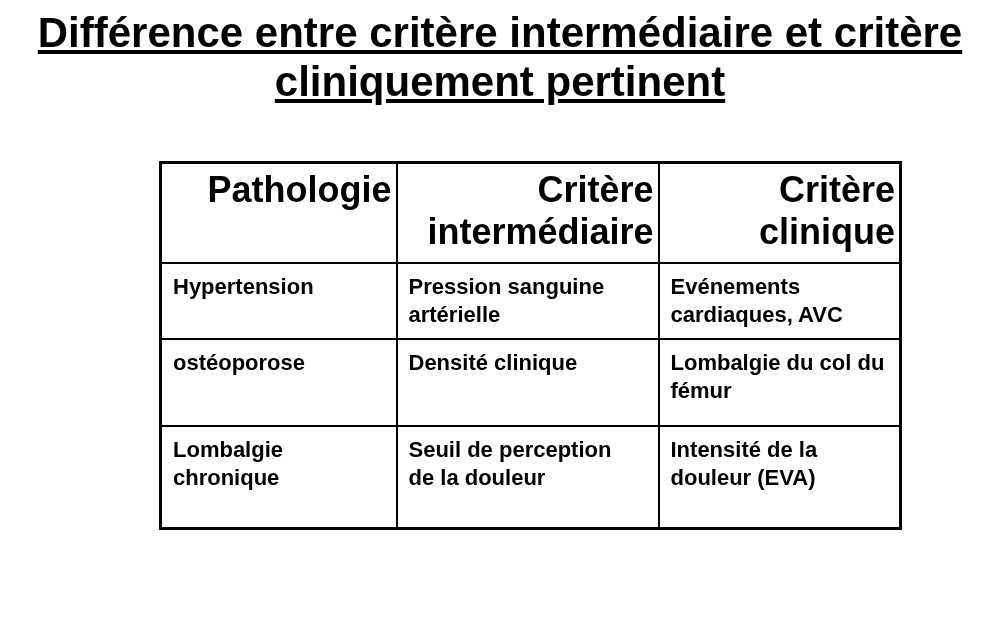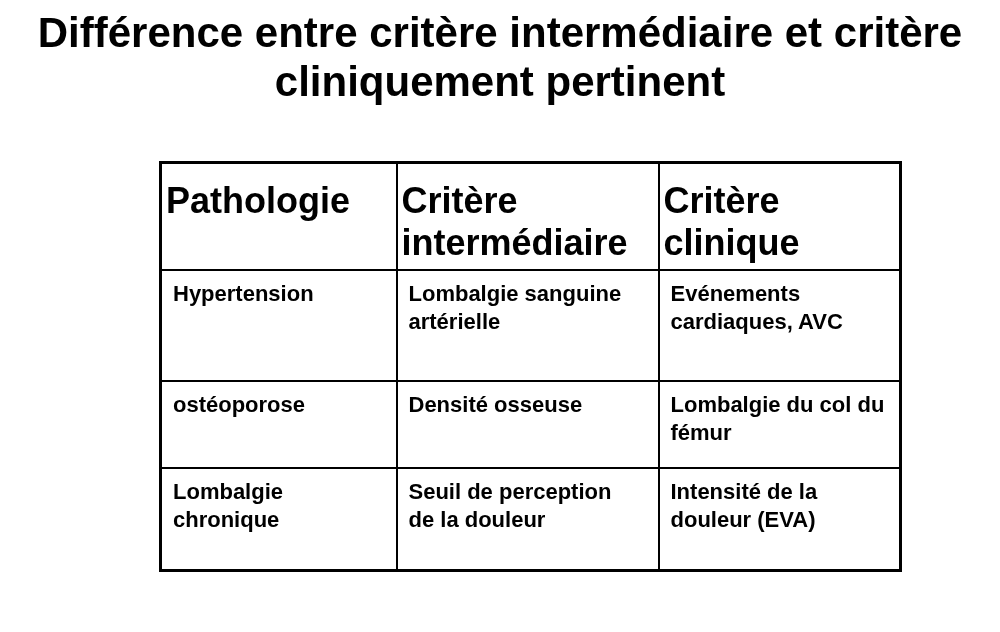--- a/index.html
+++ b/index.html
@@ -17,20 +17,21 @@
     height: 632px;
     background: var(--background);
     color: var(--text);
     font-family: "Liberation Sans", "DejaVu Sans", sans-serif;
     overflow: hidden;
     position: relative;
   }
   .slide {
     position: absolute;
     inset: 0;
+    text-decoration: underline;
   }
   .title {
     margin: 8px 10px 0 10px;
     font-size: 42px;
     font-weight: bold;
     line-height: 1.17;
     text-align: center;
     white-space: pre-line;
     color: var(--text);
   }
@@ -51,31 +52,31 @@
     border: 2px solid var(--border);
     vertical-align: top;
     white-space: pre-line;
     font-weight: bold;
     color: var(--text);
     overflow: hidden;
   }
   .criteria-table th {
     font-size: 36px;
     line-height: 1.18;
-    text-align: left;
-    padding: 16px 4px 4px 4px;
+    text-align: right;
+    padding: 5px 4px 4px 4px;
   }
   .criteria-table td {
     font-size: 22px;
     line-height: 1.28;
     text-align: left;
     padding: 9px 8px 6px 11px;
   }
   tr.header-row { height: 100px; }
-  tr.r1 { height: 111px; }
+  tr.r1 { height: 76px; }
   tr.r2 { height: 87px; }
   tr.r3 { height: 94px; }
   tr.r4 { height: 103px; }
 </style>
 </head>
 <body>
 
 <div class="slide">
 
   <h1 class="title">Différence entre critère intermédiaire et critère
@@ -92,28 +93,28 @@
         <th>Pathologie</th>
         <th>Critère
 intermédiaire</th>
         <th>Critère
 clinique</th>
       </tr>
     </thead>
     <tbody>
       <tr class="r1">
         <td>Hypertension</td>
-        <td>Lombalgie sanguine
+        <td>Pression sanguine
 artérielle</td>
         <td>Evénements
 cardiaques, AVC</td>
       </tr>
       <tr class="r2">
         <td>ostéoporose</td>
-        <td>Densité osseuse</td>
+        <td>Densité clinique</td>
         <td>Lombalgie du col du
 fémur</td>
       </tr>
       <tr class="r4">
         <td>Lombalgie
 chronique</td>
         <td>Seuil de perception
 de la douleur</td>
         <td>Intensité de la
 douleur (EVA)</td>

